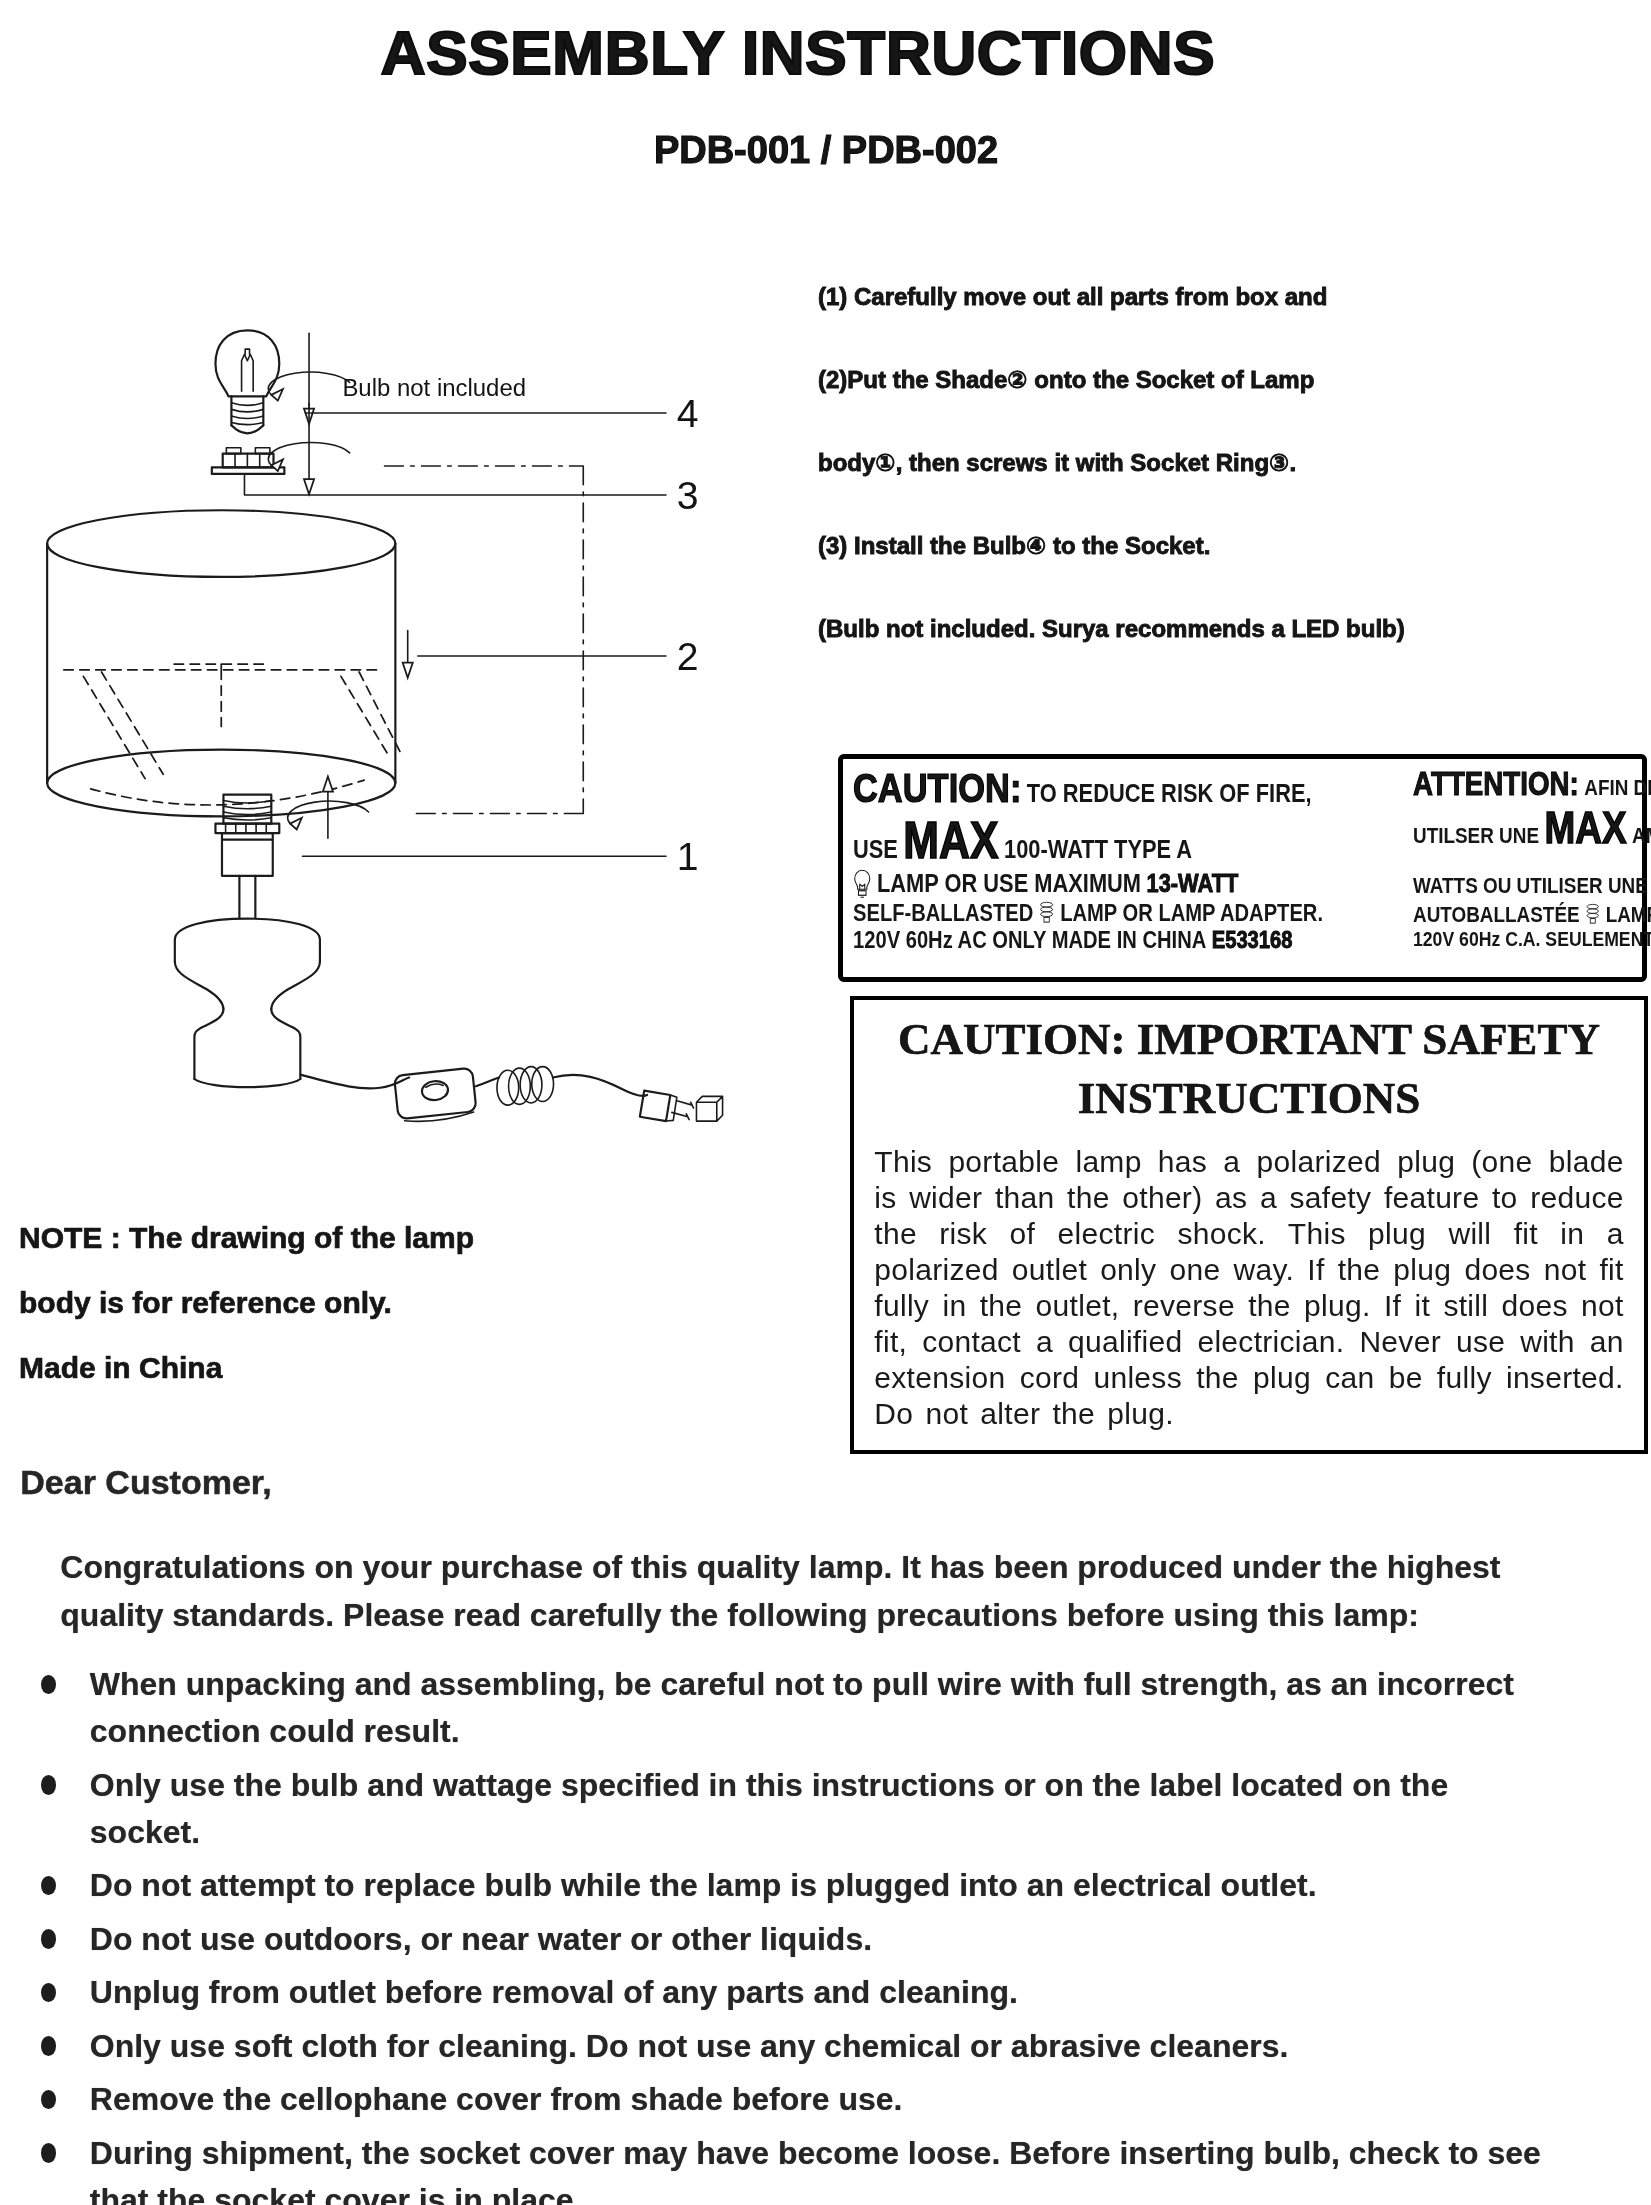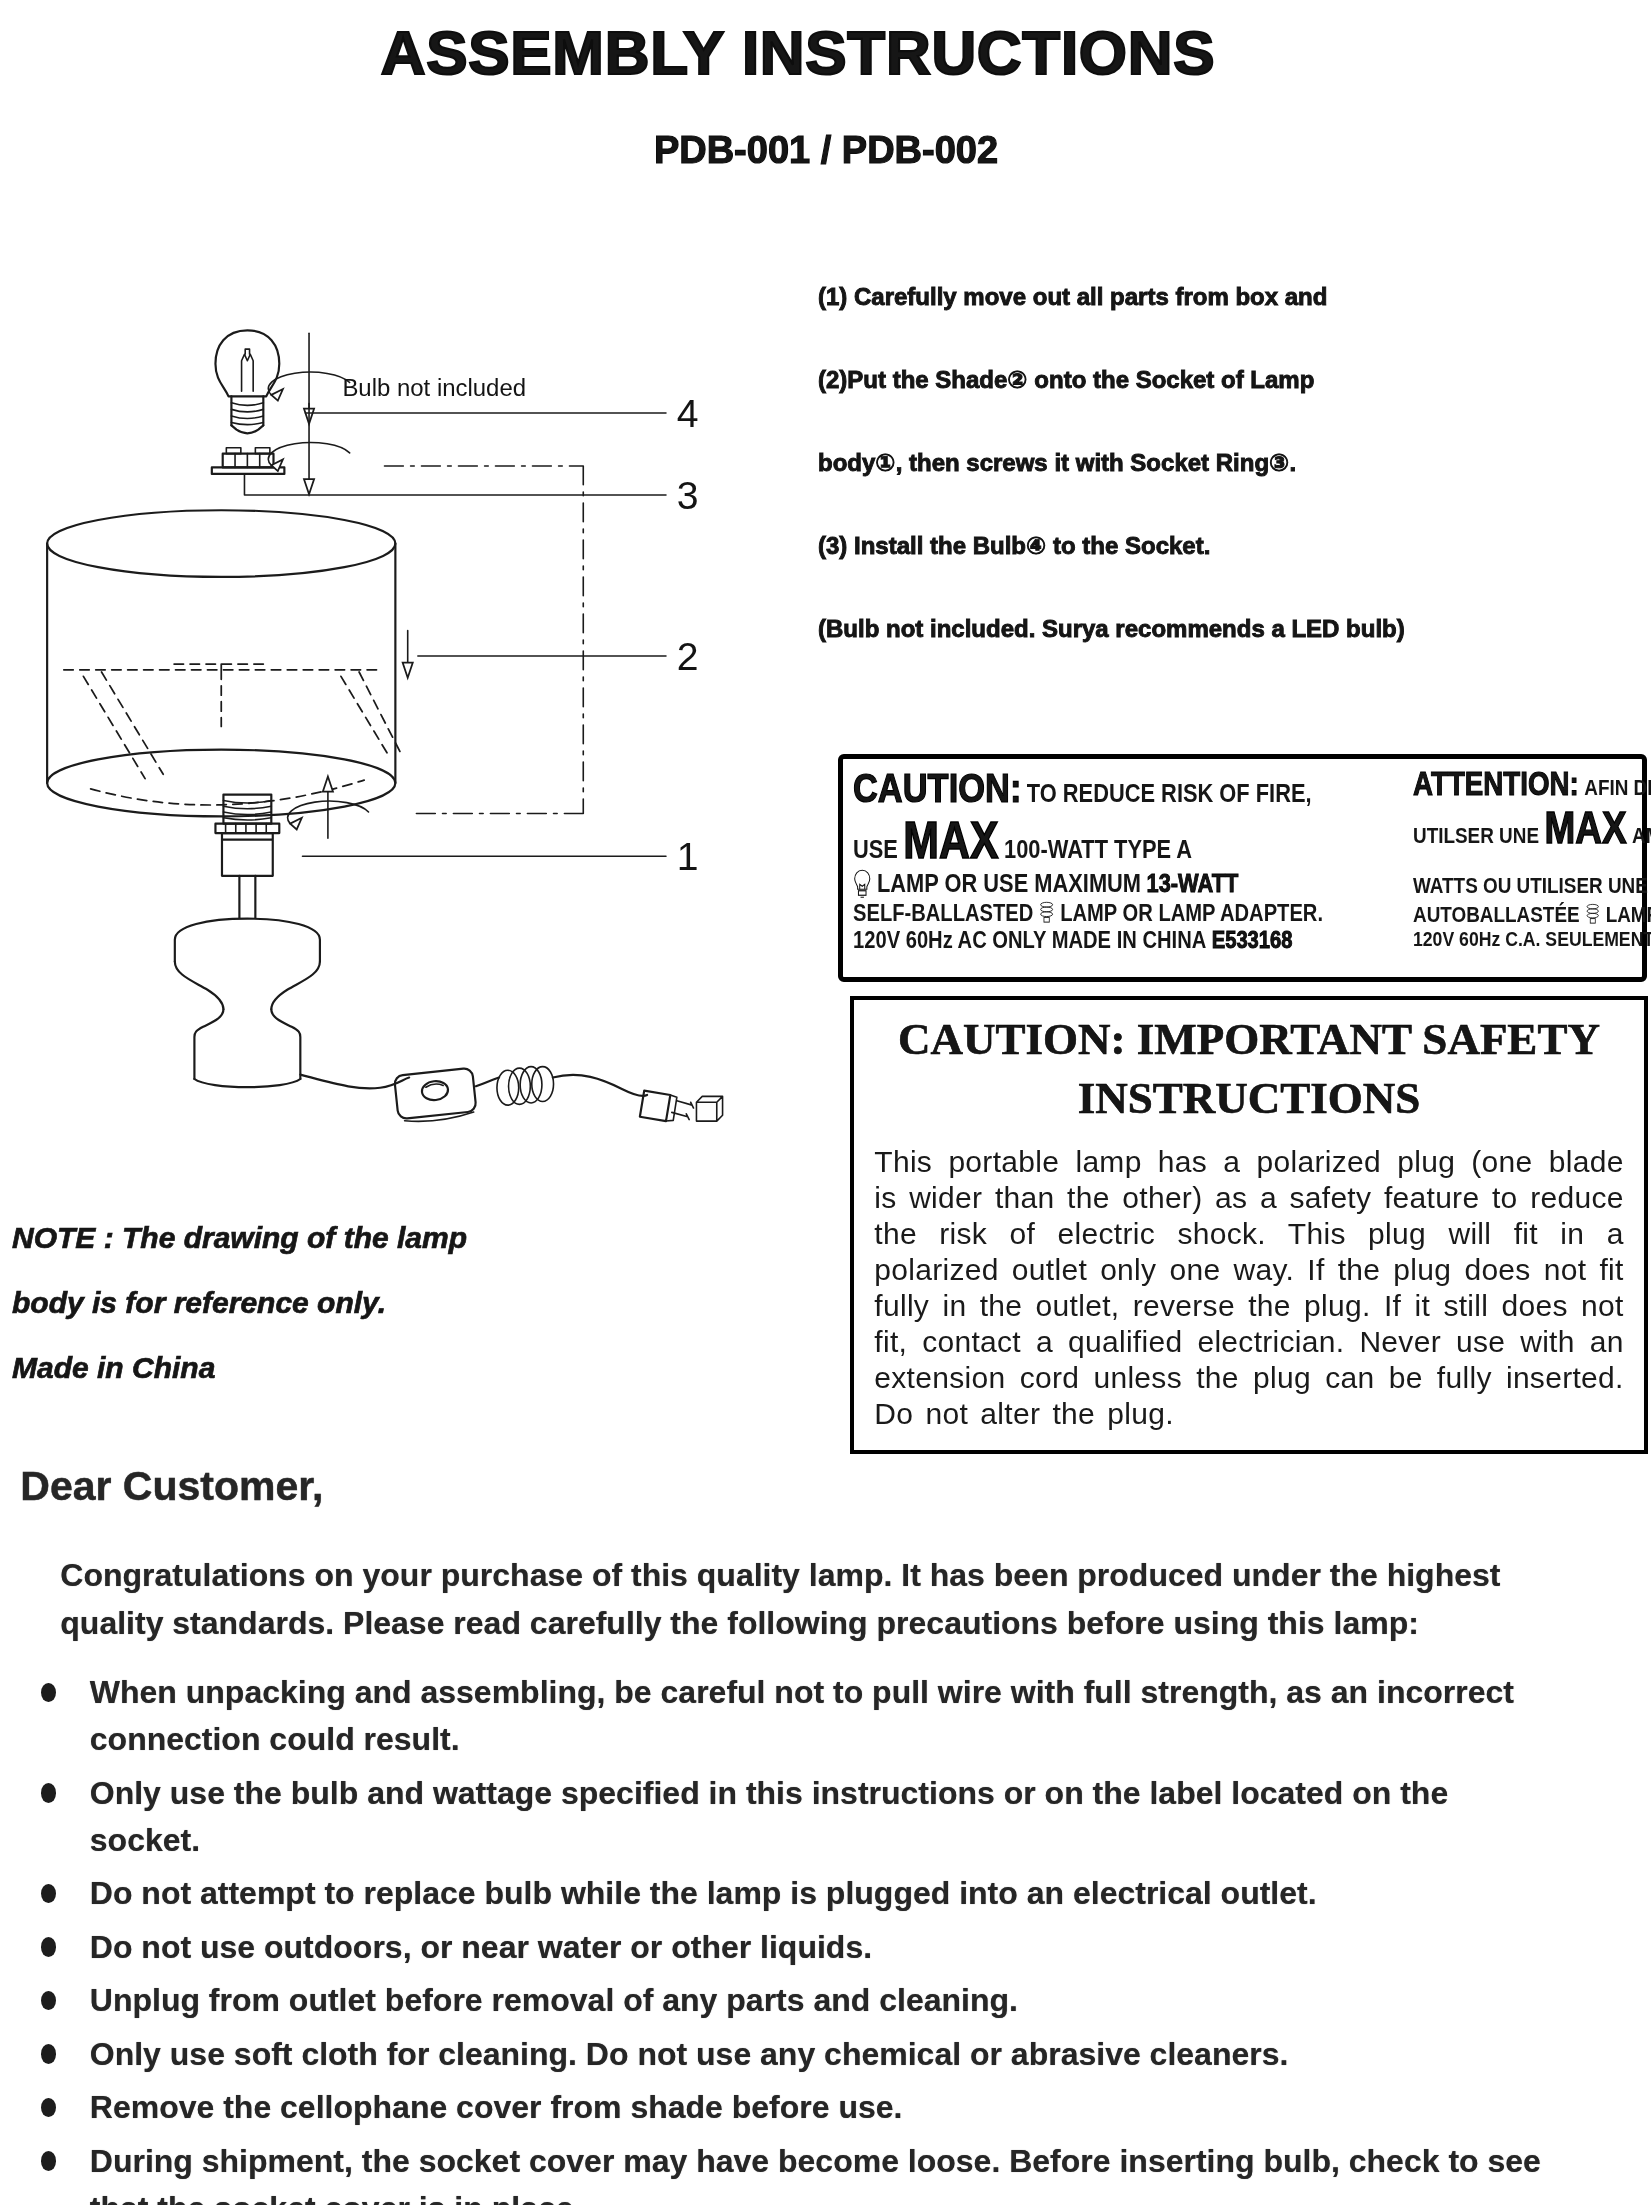--- a/index.html
+++ b/index.html
@@ -42,26 +42,26 @@
   .cl-cert{-webkit-text-stroke:0.9px #000;}
   .ico{display:inline-block;stroke:#111;fill:none;stroke-width:1.2px;align-self:center;}
   
   .sf-box{left:850px;top:996px;width:798px;height:458px;border:4.4px solid #000;
           box-sizing:border-box;padding:10.2px 20.3px 0 20.3px;}
   .sf-t{font-family:"Liberation Serif","DejaVu Serif",serif;font-weight:700;text-align:center;
         font-size:45px;line-height:59px;letter-spacing:0;-webkit-text-stroke:0.6px #000;}
   .sf-b{margin-top:16px;font-size:30px;line-height:36px;text-align:justify;
         letter-spacing:0.3px;word-spacing:3.6px;color:#1a1a1a;}
   
-  .note{left:12px;top:1205px;width:551px;font-size:30px;font-weight:700;font-style:italic;
+  .note{left:19px;top:1205px;width:551px;font-size:30px;font-weight:700;
         -webkit-text-stroke:0.7px #161616;}
   .note div{line-height:65px;white-space:nowrap;}
   
   .cust{left:20.3px;top:1463px;width:1592px;color:#262626;text-shadow:0 0 0.9px #7a7a7a;}
-  .greet{font-size:41px;font-weight:700;-webkit-text-stroke:0.4px #333;}
+  .greet{font-size:34px;font-weight:700;-webkit-text-stroke:0.4px #333;}
   .intro{margin-top:41px;font-size:32px;line-height:48px;width:1552px;font-weight:600;margin-left:40px;}
   .blist{list-style:none;margin:22px 0 0 0;padding:0;}
   .blist li{display:flex;margin-bottom:6.5px;font-size:32px;line-height:47px;font-weight:600;}
   .bdot{flex:0 0 auto;width:15.2px;height:19.6px;background:#1d1d1d;border-radius:50%;
         margin:13.8px 0 0 20.3px;}
   .btxt{margin-left:34px;width:1458px;}
 </style>
 </head>
 <body>
 

